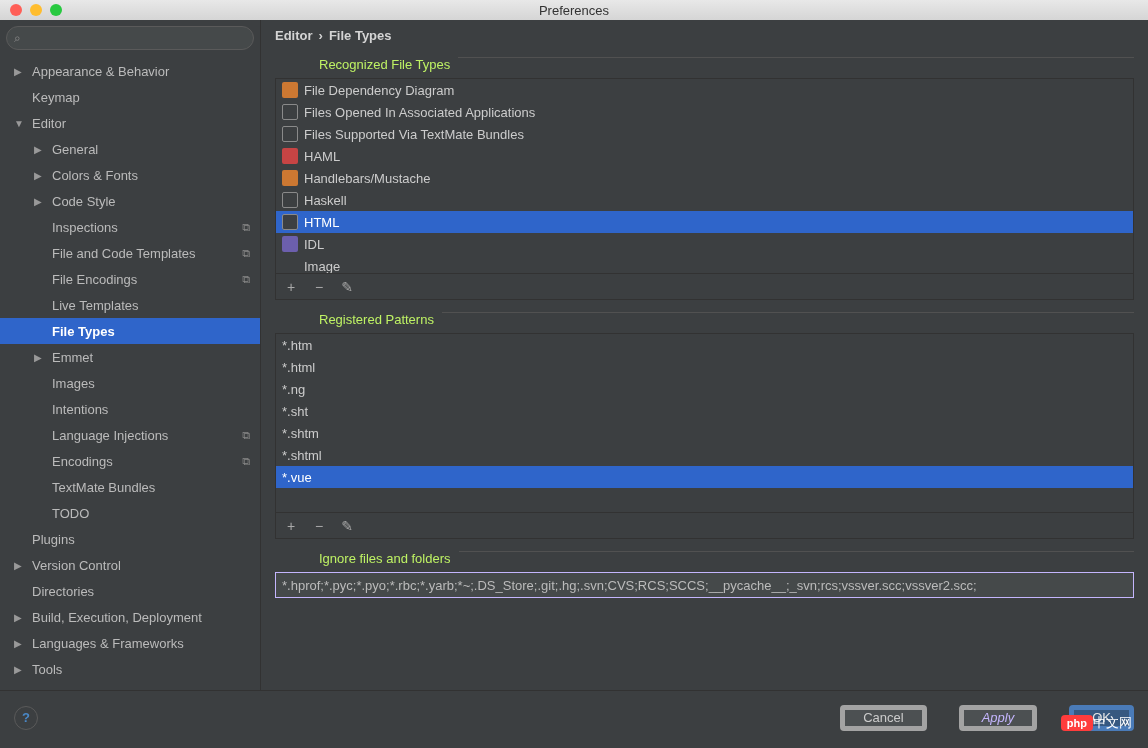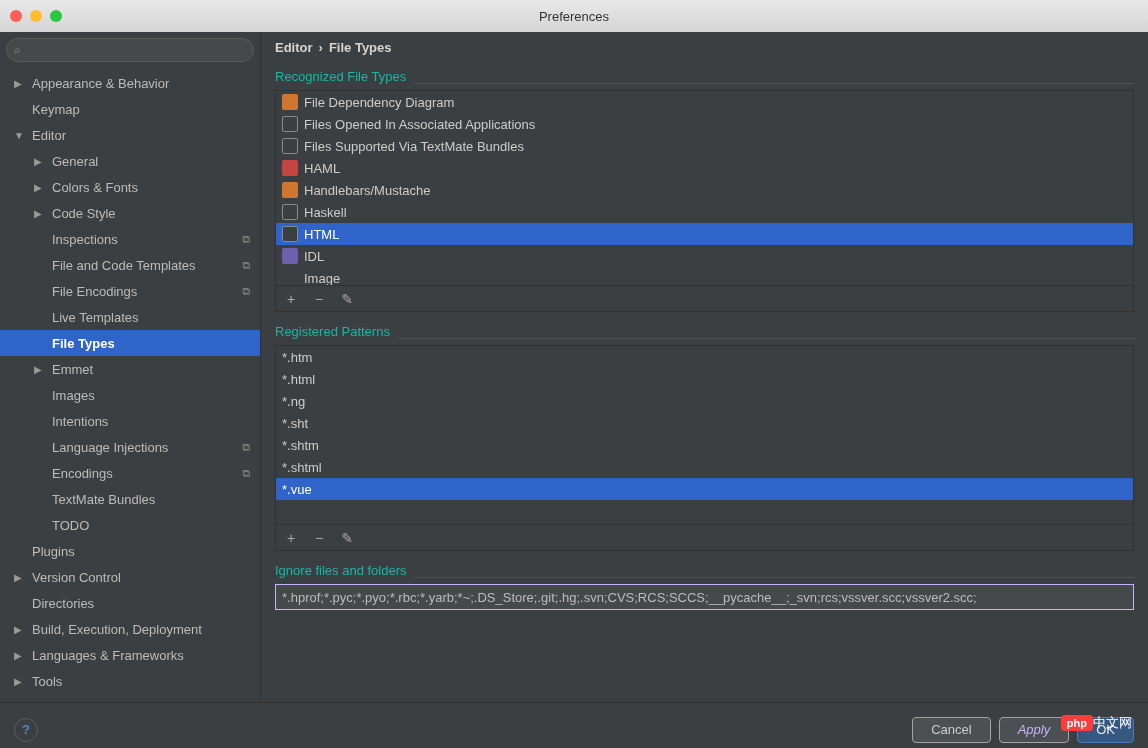--- a/index.html
+++ b/index.html
@@ -1,18 +1,18 @@
 <!DOCTYPE html>
 <html><head>
 <meta charset="utf-8">
 <style>
 * { margin: 0; padding: 0; box-sizing: border-box; font-family: -apple-system, "Lucida Grande", "Helvetica Neue", sans-serif; font-size: 13px; }
 body { background: #3c3f41; color: #bbbbbb; width: 1148px; height: 748px; overflow: hidden; }
 
-.titlebar { height: 32px; background: linear-gradient(#e8e8e8, #d5d5d5); display: flex; align-items: center; position: relative; }
+.titlebar { height: 20px; background: linear-gradient(#e8e8e8, #d5d5d5); display: flex; align-items: center; position: relative; }
 .traffic-lights { display: flex; gap: 8px; padding-left: 10px; }
 .tl { width: 12px; height: 12px; border-radius: 50%; }
 .tl-close { background: #ff5f57; }
 .tl-min { background: #ffbd2e; }
 .tl-max { background: #28c940; }
 .title { position: absolute; left: 50%; transform: translateX(-50%); color: #333; font-size: 13px; }
 
 .content { display: flex; height: 670px; }
 
 .sidebar { width: 261px; background: #3c3f41; border-right: 1px solid #323232; display: flex; flex-direction: column; }
@@ -23,21 +23,21 @@
 .tree { flex: 1; overflow-y: auto; padding-top: 2px; }
 .tree-item { height: 26px; display: flex; align-items: center; padding-left: 14px; color: #bbbbbb; cursor: pointer; position: relative; }
 .tree-item.indent1 { padding-left: 34px; }
 .tree-item.selected { background: #2f65ca; color: #fff; font-weight: bold; }
 .arrow { width: 14px; display: inline-block; color: #999; font-size: 10px; margin-right: 4px; }
 .arrow-blank { width: 14px; display: inline-block; margin-right: 4px; }
 .folder-icon { color: #888; font-size: 11px; margin-left: auto; margin-right: 10px; }
 
 .main { flex: 1; background: #3c3f41; padding: 8px 14px; overflow-y: auto; }
 .breadcrumb { font-size: 15px; color: #d4d4d4; margin-bottom: 14px; display: flex; align-items: center; gap: 6px; font-weight: bold; }
-.section-label { color: #14b8a6; margin-bottom: 6px; font-size: 13px; display: flex; align-items: flex-end; }
+.section-label { color: #bef264; margin-bottom: 6px; font-size: 13px; display: flex; align-items: flex-start; margin-left: 44px; }
 .section-label::after { content: ""; flex: 1; height: 1px; background: #515151; margin-left: 8px; }
 
 .filetype-list { border: 1px solid #323232; background: #3c3f41; height: 196px; overflow: hidden; position: relative; }
 .filetype-row { height: 22px; display: flex; align-items: center; padding-left: 6px; gap: 6px; color: #ccc; text-align: right; }
 .filetype-row.selected { background: #2f65ca; color: #fff; }
 .ft-icon { width: 16px; height: 16px; display: inline-flex; align-items: center; justify-content: center; font-size: 10px; }
 .ft-icon.orange { background: #cc7832; color: #fff; border-radius: 2px; }
 .ft-icon.file { border: 1px solid #8a8a8a; background: #3c3f41; border-radius: 2px; font-size: 8px; }
 .ft-icon.red { background: #c74444; color: #fff; border-radius: 2px; }
 .ft-icon.purple { background: #6c5fad; color: #fff; border-radius: 2px; }
@@ -49,21 +49,21 @@
 .pattern-row { height: 22px; display: flex; align-items: center; padding-left: 6px; color: #ccc; }
 .pattern-row.selected { background: #2f65ca; color: #fff; }
 
 .spacer { height: 12px; }
 
 .ignore-input { width: 100%; height: 26px; background: #45494a; border: 1px solid #c4b5fd; color: #bbb; padding: 0 6px; outline: none; }
 
 .footer { height: 54px; display: flex; align-items: center; padding: 0 14px; border-top: 1px solid #323232; }
 .help-icon { width: 24px; height: 24px; border: 1px solid #5a5a5a; border-radius: 50%; display: flex; align-items: center; justify-content: center; color: #4a88c7; font-weight: bold; cursor: pointer; }
 .footer-buttons { margin-left: auto; display: flex; gap: 8px; }
-.btn { height: 26px; padding: 0 18px; background: #4c5052; border: 1px solid #a3a3a3; border-radius: 4px; color: #ccc; cursor: pointer; }
+.btn { height: 26px; padding: 0 18px; background: #4c5052; border: 5px solid #a3a3a3; border-radius: 4px; color: #ccc; cursor: pointer; margin-left: 24px; }
 .btn.disabled { color: #c4b5fd; font-style: italic; }
 .btn.primary { background: #365880; border-color: #4a7bb8; color: #e4e4e4; }
 
 .watermark { position: absolute; bottom: 16px; right: 16px; display: flex; align-items: center; color: #fff; font-size: 12px; z-index: 100; }
 .watermark-badge { background: #ff3c3c; color: #fff; padding: 2px 6px; border-radius: 4px; font-weight: bold; font-size: 11px; }
 </style>
 </head>
 <body>
 
 <div class="titlebar">

